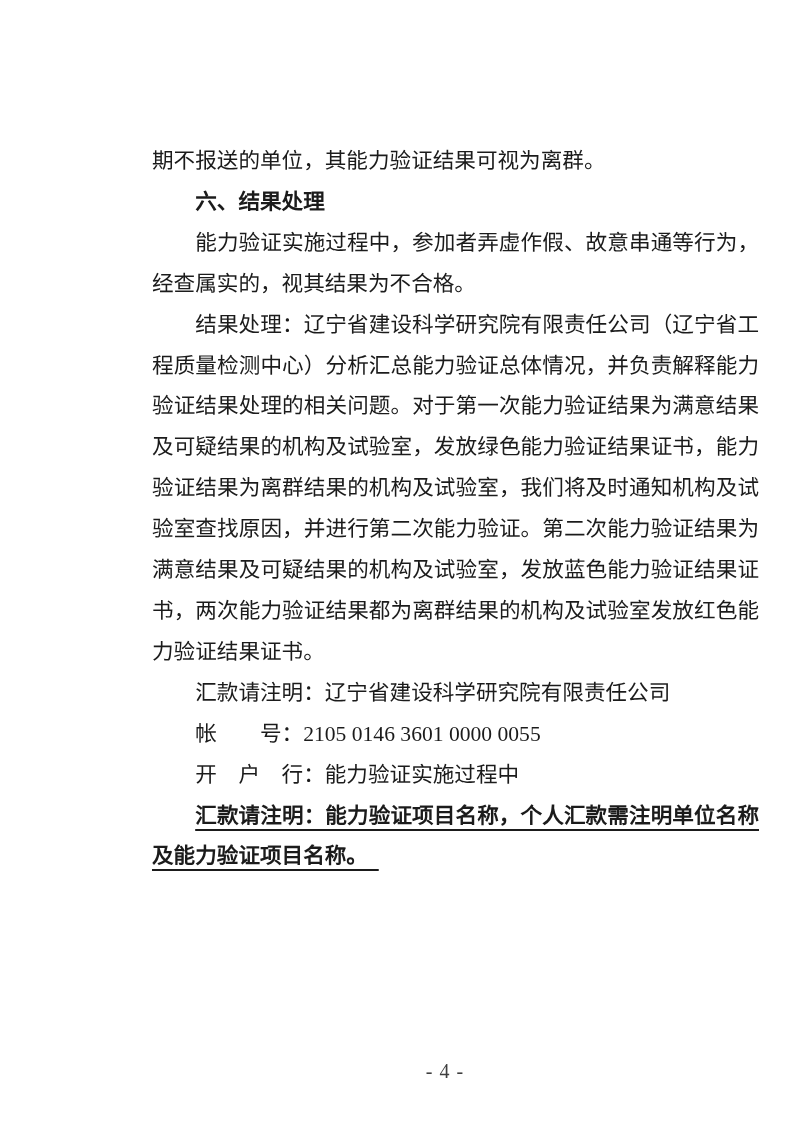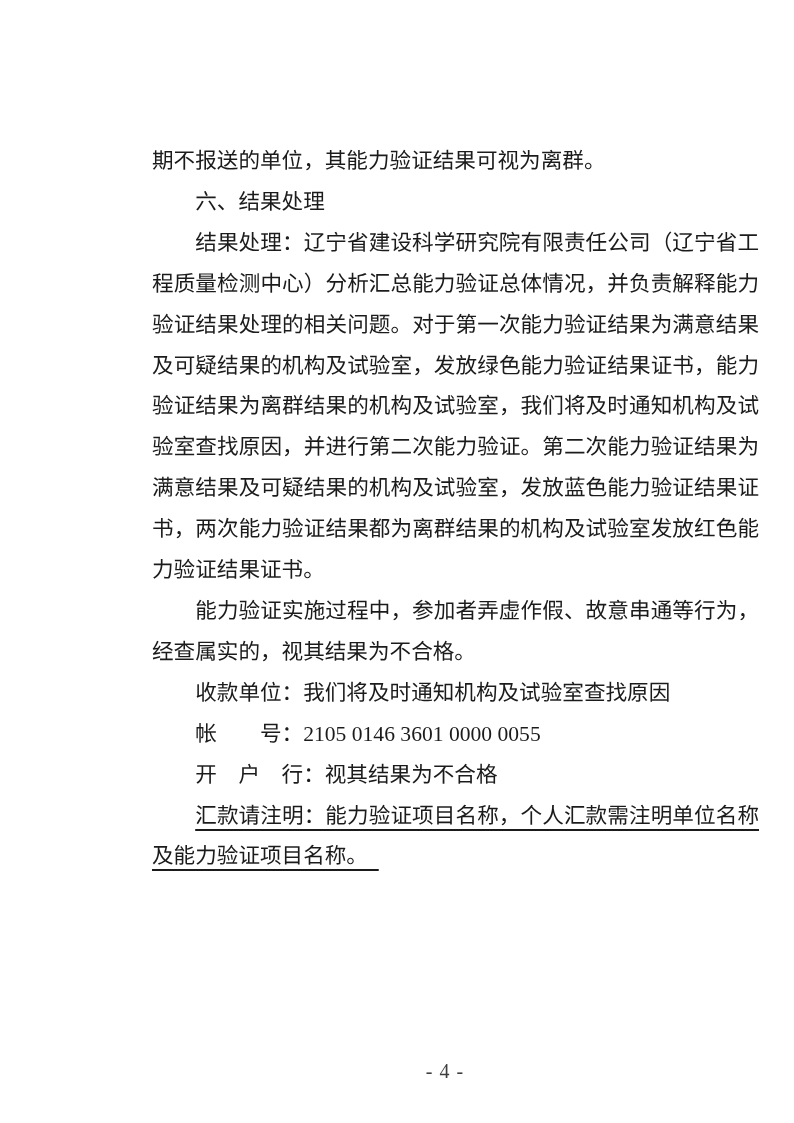--- a/index.html
+++ b/index.html
@@ -21,26 +21,26 @@
   }
   .content p {
     margin: 0;
     font-size: 21.6px;
     line-height: 40.9px;
     text-align: justify;
     font-family: "Liberation Serif", "DejaVu Serif", serif;
   }
   .indent { text-indent: 2em; }
   .heading {
-    font-weight: 400;
+    font-weight: 700;
     font-family: "Liberation Sans", "DejaVu Sans", sans-serif;
     text-align: center;
   }
   .remit {
-    font-weight: 400;
+    font-weight: 700;
     font-family: "Liberation Sans", "DejaVu Sans", sans-serif;
     text-decoration: underline;
     text-decoration-thickness: 2px;
     text-underline-offset: 6px;
   }
   .footer {
     position: absolute;
     top: 1059px;
     left: 0;
     width: 100%;
@@ -55,31 +55,31 @@
 </head>
 <body>
 
 <div class="page">
   <div class="content">
 
     <p>期不报送的单位，其能力验证结果可视为离群。</p>
 
     <p class="heading indent">六、结果处理</p>
 
+    <p class="indent">能力验证实施过程中，参加者弄虚作假、故意串通等行为，经查属实的，视其结果为不合格。</p>
+
     <p class="indent">结果处理：辽宁省建设科学研究院有限责任公司（辽宁省工程质量检测中心）分析汇总能力验证总体情况，并负责解释能力验证结果处理的相关问题。对于第一次能力验证结果为满意结果及可疑结果的机构及试验室，发放绿色能力验证结果证书，能力验证结果为离群结果的机构及试验室，我们将及时通知机构及试验室查找原因，并进行第二次能力验证。第二次能力验证结果为满意结果及可疑结果的机构及试验室，发放蓝色能力验证结果证书，两次能力验证结果都为离群结果的机构及试验室发放红色能力验证结果证书。</p>
-
-    <p class="indent">能力验证实施过程中，参加者弄虚作假、故意串通等行为，经查属实的，视其结果为不合格。</p>
 
 
 
-    <p class="indent">收款单位：我们将及时通知机构及试验室查找原因</p>
+    <p class="indent">汇款请注明：辽宁省建设科学研究院有限责任公司</p>
 
     <p class="indent">帐　　号：2105 0146 3601 0000 0055</p>
 
-    <p class="indent">开　户　行：视其结果为不合格</p>
+    <p class="indent">开　户　行：能力验证实施过程中</p>
 
     <p class="indent remit">汇款请注明：能力验证项目名称，个人汇款需注明单位名称及能力验证项目名称。　</p>
 
   </div>
 
   <div class="footer">
     <span>- 4 -</span>
   </div>
 </div>
 

